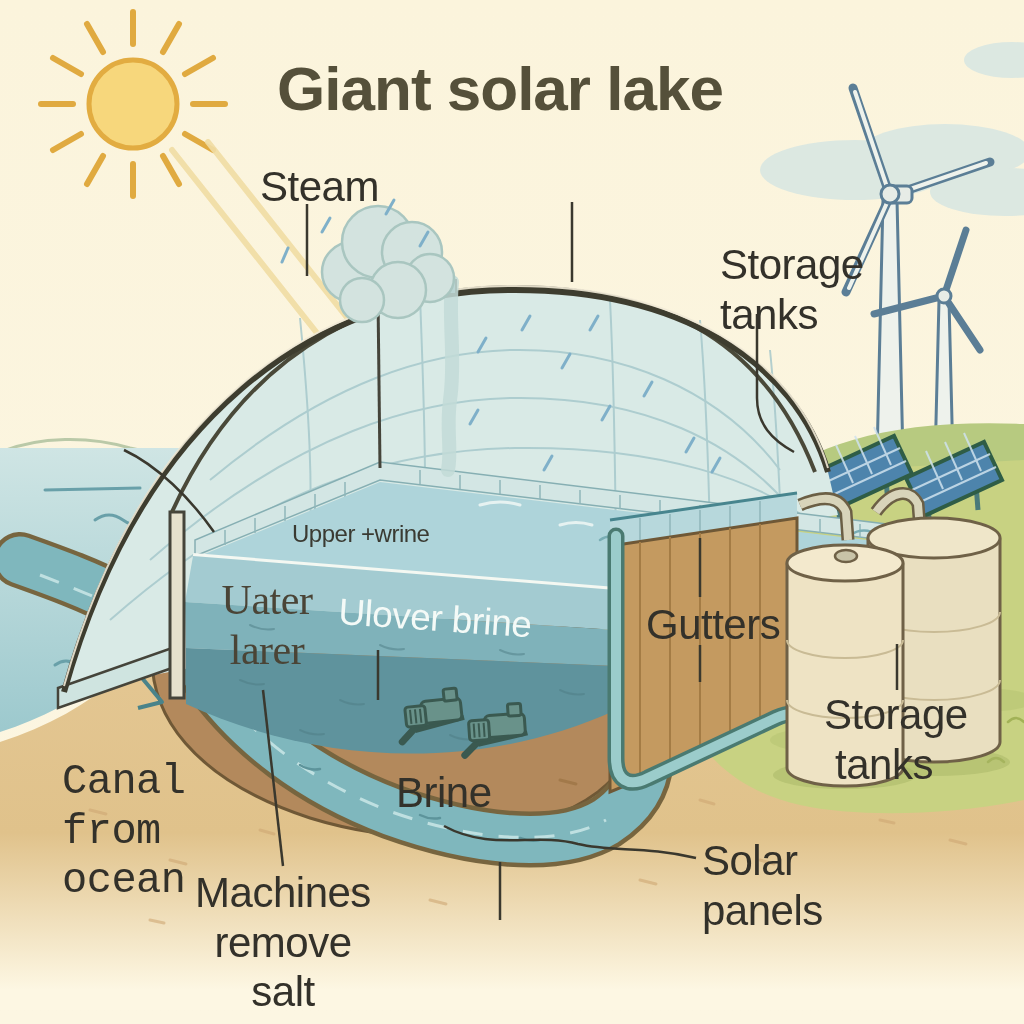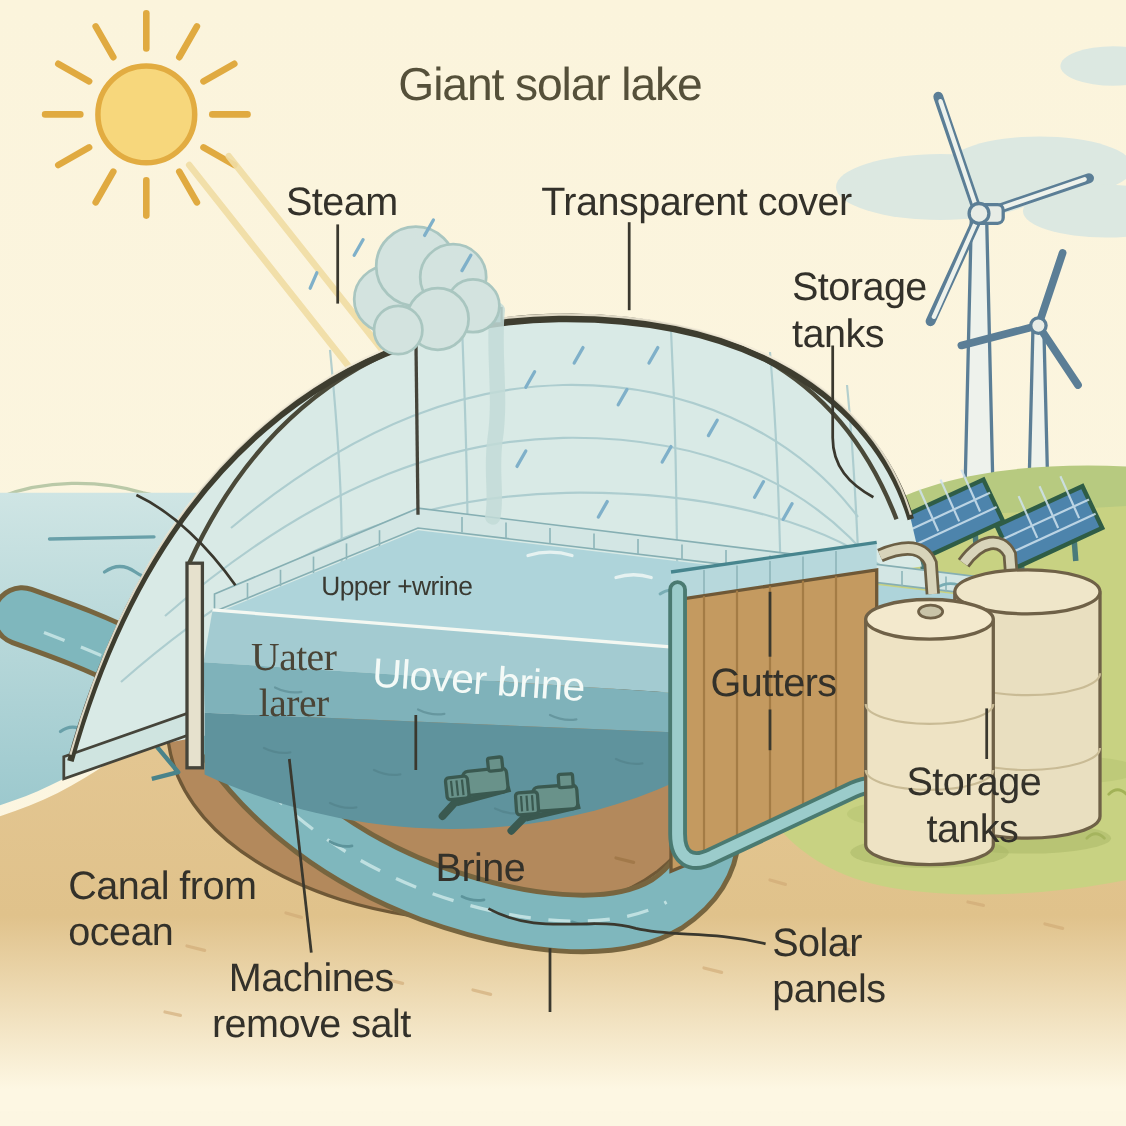--- a/index.html
+++ b/index.html
@@ -1,34 +1,34 @@
 <!DOCTYPE html>
 <html><head>
 <meta charset="utf-8">
 <style>
   html,body{margin:0;padding:0;background:#fbf4dc;}
   .stage{position:relative;width:1024px;height:1024px;overflow:hidden;
          background:linear-gradient(#fbf4dc, #fcf6e2);
          font-family:"Liberation Sans", sans-serif;}
   .stage svg{position:absolute;left:0;top:0;}
-  .lbl{position:absolute;color:#33312a;font-size:36px;line-height:1.18;
+  .lbl{position:absolute;color:#33312a;font-size:42px;line-height:1.18;
        letter-spacing:-0.5px;white-space:pre-line;}
   .title{left:250px;top:52px;width:500px;text-align:center;
-         font-size:42px;font-weight:400;color:#55503a;letter-spacing:-1px;}
+         font-size:62px;font-weight:700;color:#55503a;letter-spacing:-1px;}
   .steam{left:260px;top:162px;}
   .cover{left:492px;top:162px;}
   .oldlake{left:44px;top:250px;width:205px;}
   .tankstop{left:720px;top:240px;width:135px;}
   .upperbrine{left:292px;top:520px;font-size:24px;color:#3a3a32;}
   .waterlayer{left:212px;top:576px;width:110px;text-align:center;color:#4a4436;font-family:Liberation Serif, serif;}
   .lowerbrine{left:340px;top:590px;font-size:37px;color:#f4faf7;
               transform:rotate(4deg);transform-origin:left top;}
   .gutters{left:646px;top:600px;}
   .tanksbot{left:824px;top:690px;width:120px;text-align:center;}
-  .canal{left:62px;top:784px;width:190px;}
+  .canal{left:62px;top:758px;width:190px;font-family:Liberation Mono, monospace;}
   .brine{left:396px;top:768px;}
   .machines{left:188px;top:868px;width:190px;text-align:center;}
   .solarpanels{left:702px;top:836px;width:130px;}
 </style>
 </head>
 <body>
 
 <div class="stage">
 
 <svg width="1024" height="1024" viewBox="0 0 1024 1024">
@@ -399,21 +399,20 @@
     <path d="M 700,645 L 700,682"></path>
     <path d="M 897,644 L 897,690"></path>
     <path d="M 283,866 L 263,690"></path>
     <path d="M 500,862 L 500,920"></path>
     <path d="M 444,826 C 492,852 534,832 578,844 C 612,852 646,846 696,858"></path>
   </g>
 </svg>
 
 <div class="lbl title">Giant solar lake</div>
 <div class="lbl steam">Steam</div>
-<div class="lbl cover">Transparent cover</div>
 <div class="lbl tankstop">Storage tanks</div>
 <div class="lbl upperbrine">Upper +wrine</div>
 <div class="lbl waterlayer">Uater larer</div>
 <div class="lbl lowerbrine">Ulover brine</div>
 <div class="lbl gutters">Gutters</div>
 <div class="lbl tanksbot">Storage tanks</div>
 <div class="lbl canal">Canal from ocean</div>
 <div class="lbl brine">Brine</div>
 <div class="lbl machines">Machines remove salt</div>
 <div class="lbl solarpanels">Solar panels</div>

